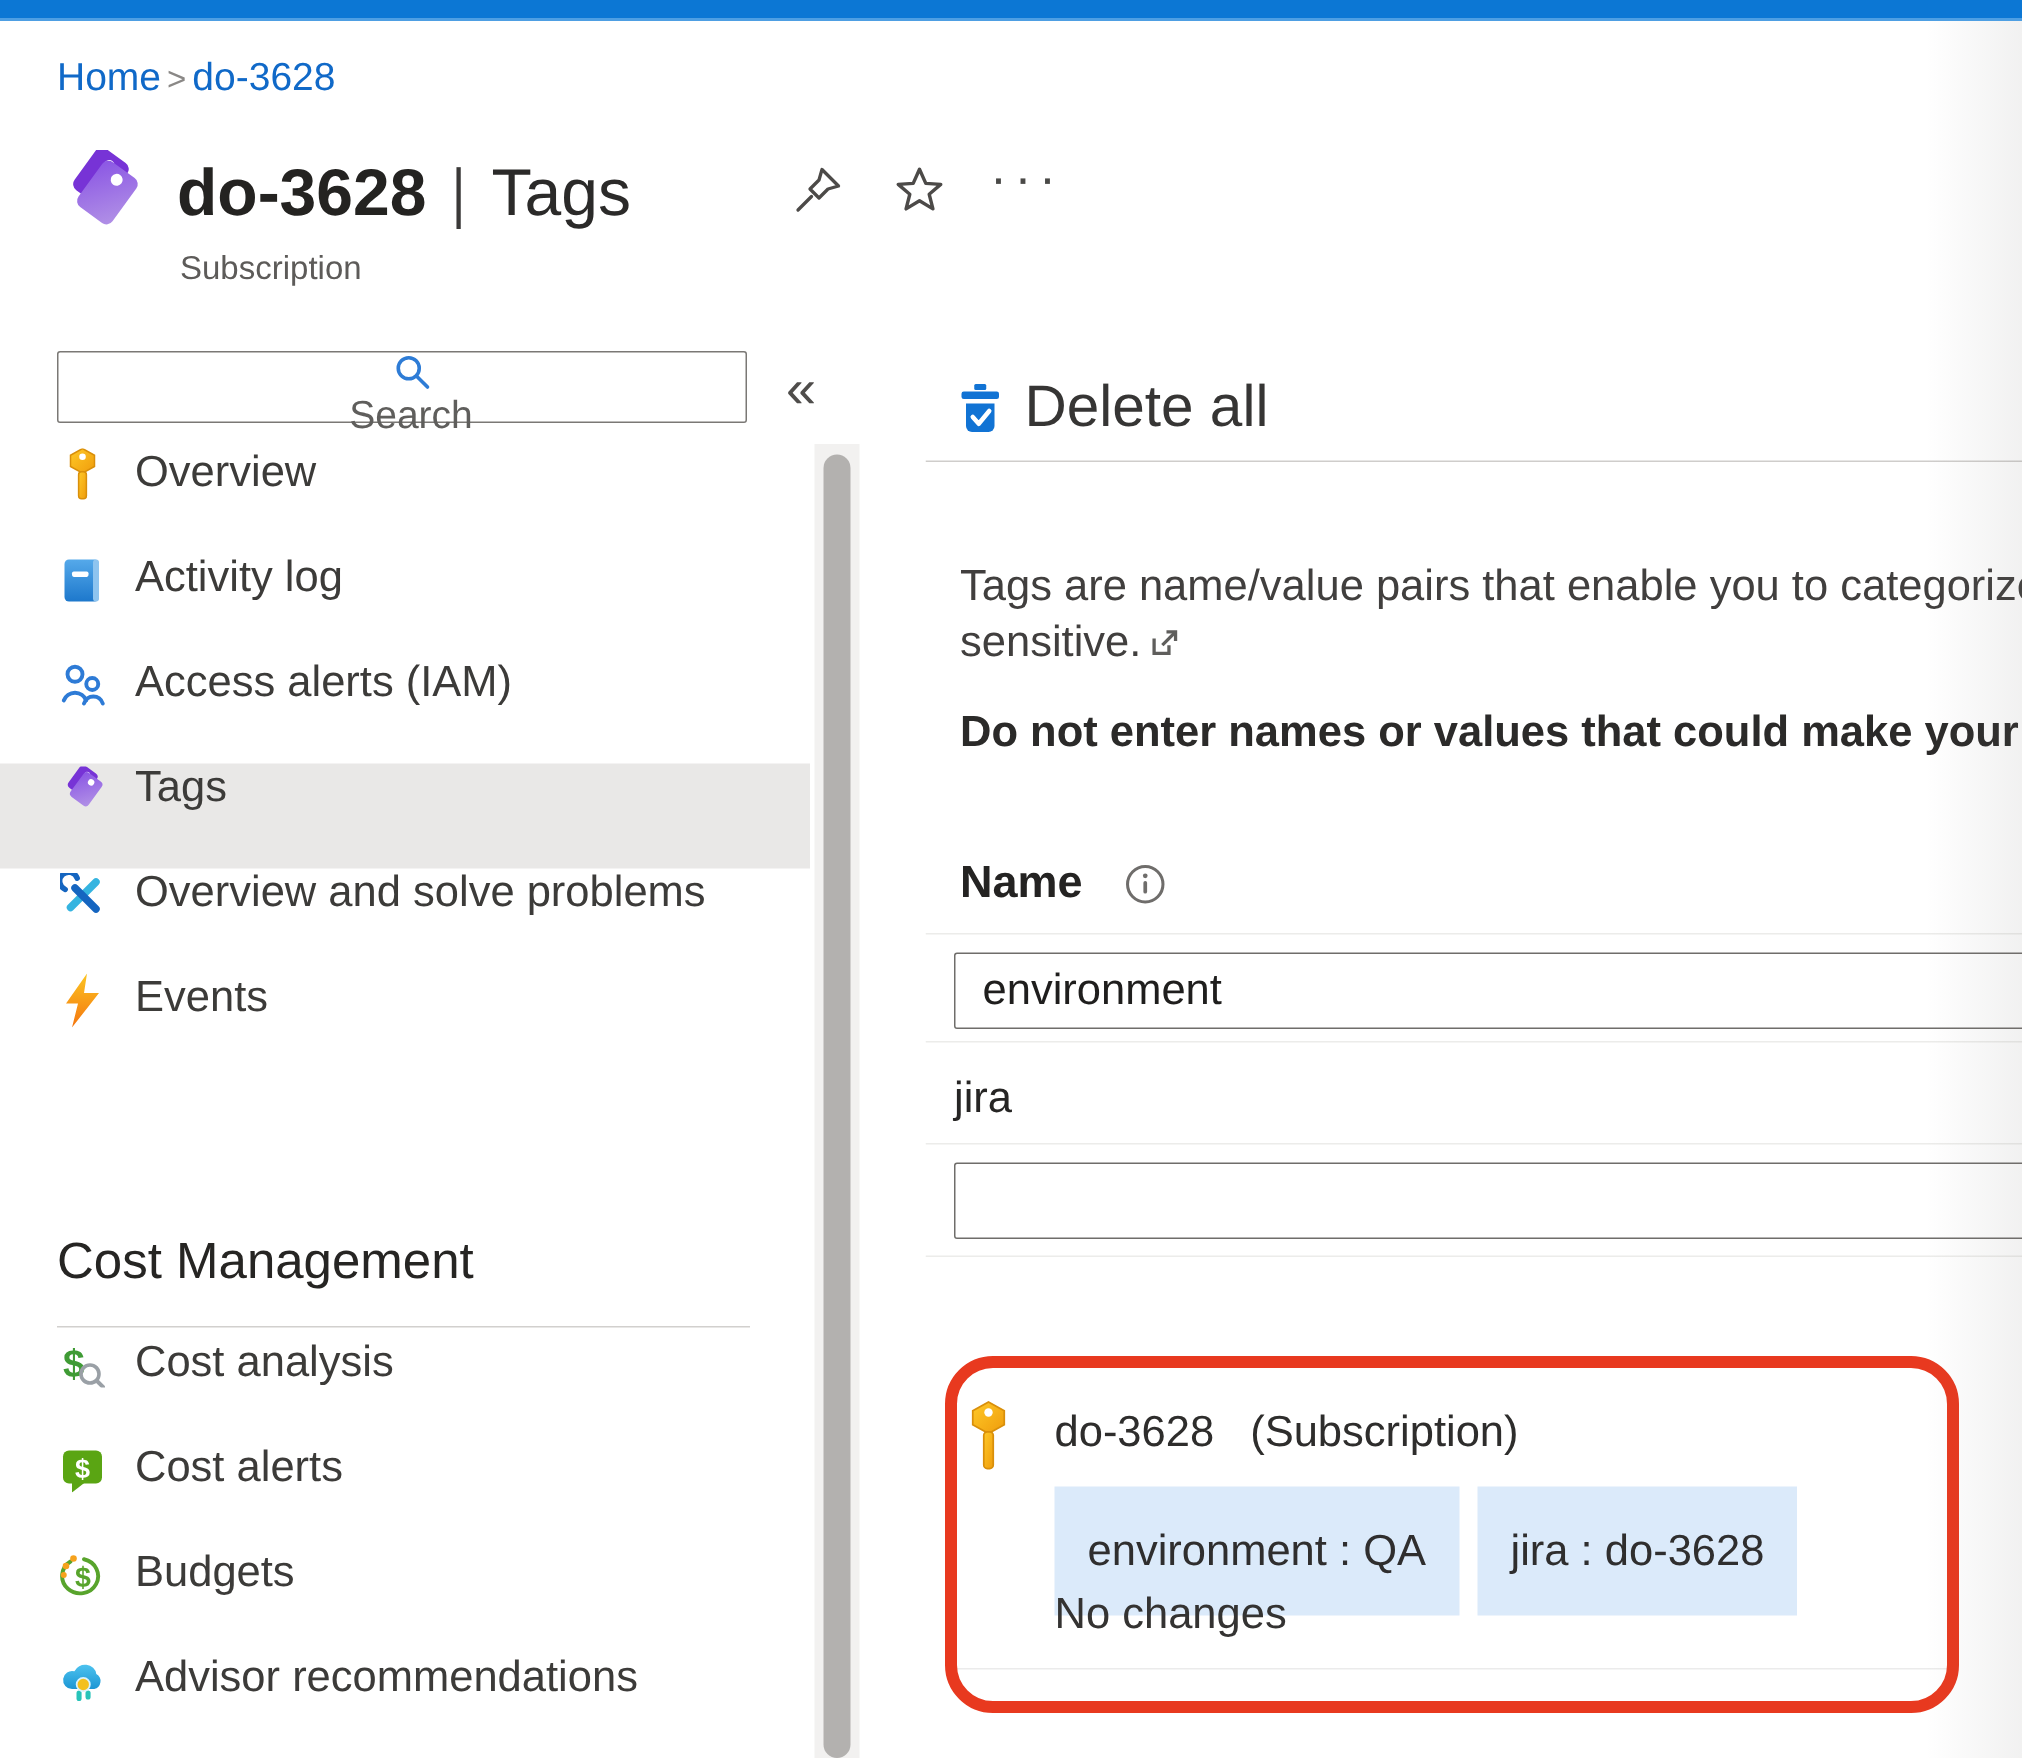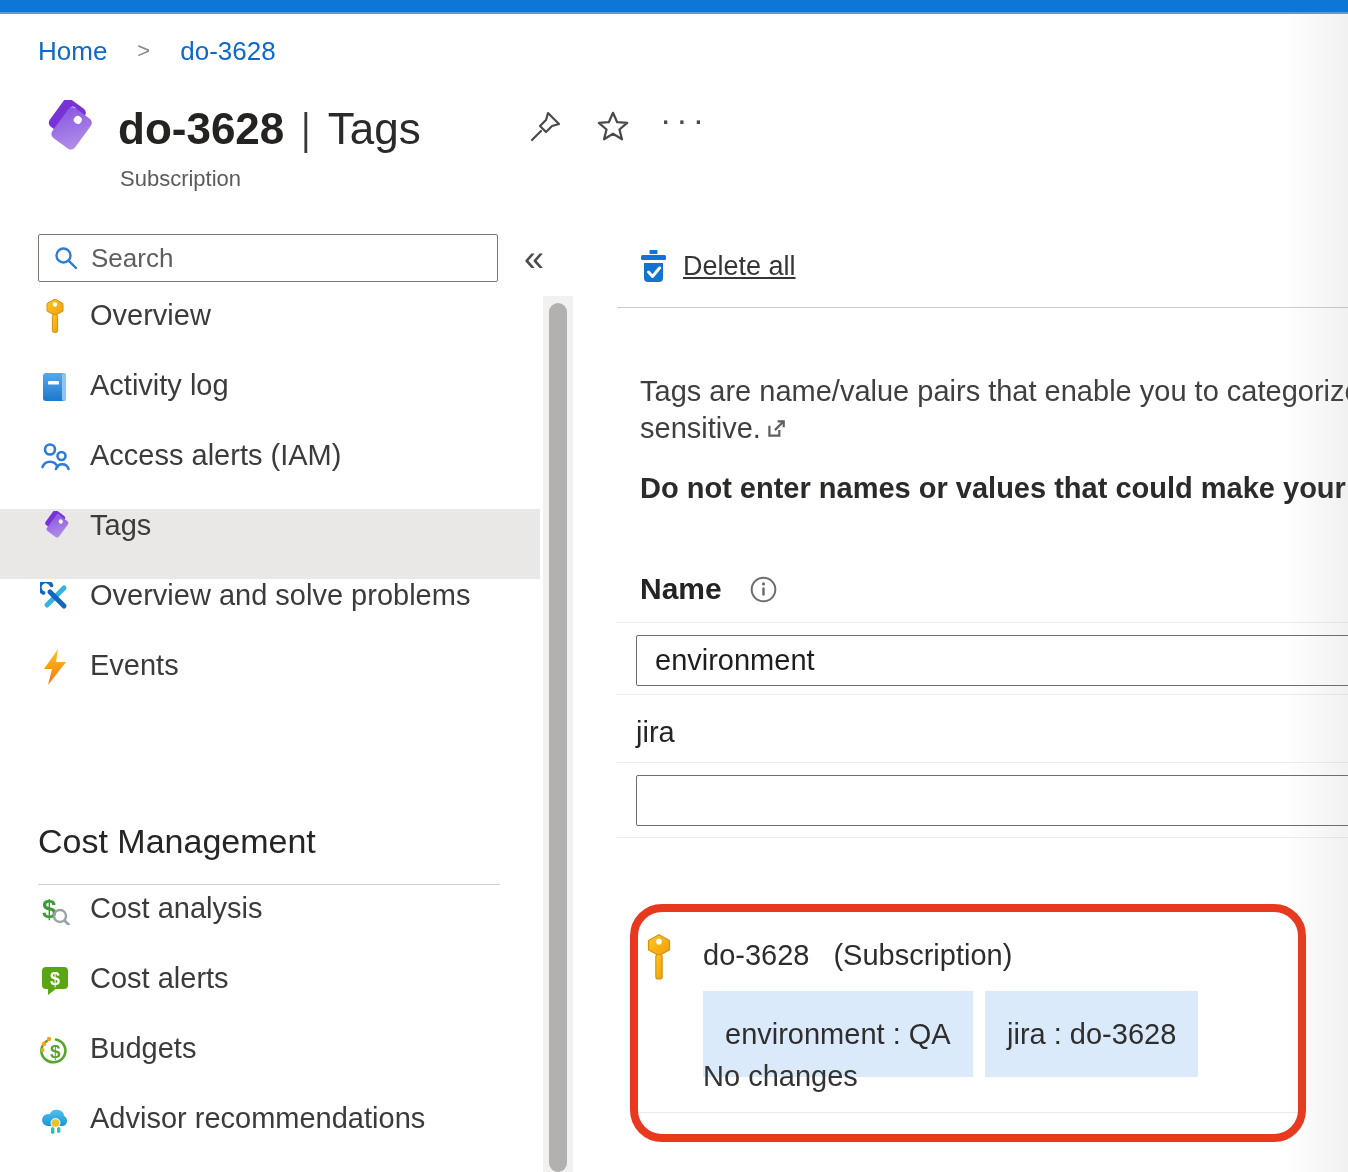--- a/index.html
+++ b/index.html
@@ -4,37 +4,37 @@
 <style>
   html,body{margin:0;padding:0;background:#fff;}
   .page{position:relative;width:1348px;height:1172px;background:#ffffff;overflow:hidden;
         font-family:"Liberation Sans",sans-serif;color:#3c3b39;}
   .abs{position:absolute;}
 
   
   .topbar{left:0;top:0;width:1348px;height:12px;background:#0c77d4;border-bottom:2px solid #4e9fe3;}
 
   
-  .breadcrumb{left:38px;top:36px;font-size:26px;display:flex;align-items:center;gap:30px;}
+  .breadcrumb{left:38px;top:36px;font-size:26px;display:flex;align-items:flex-end;gap:4px;}
   .bc-link{color:#1069c8;cursor:pointer;}
   .bc-sep{color:#8a8886;font-size:22px;transform:translateY(-1px);}
 
   
   .title-icon{left:38px;top:100px;width:58px;height:60px;}
   .titleline{left:118px;top:104px;font-size:44px;color:#242321;display:flex;align-items:center;white-space:nowrap;}
   .t-res{font-weight:700;}
   .t-sep{font-weight:300;color:#3a3938;margin:0 16px;transform:scaleX(.8);}
   .t-blade{font-weight:500;color:#2b2a29;}
   .hdr-act{top:110px;width:34px;height:34px;cursor:pointer;}
   .more-dots{left:660px;top:100px;font-size:34px;letter-spacing:5px;color:#4a4947;cursor:pointer;}
   .subtitle{left:120px;top:166px;font-size:22px;color:#5d5b59;}
 
   
   .searchbox{left:38px;top:234px;width:458px;height:46px;border:1.5px solid #7a7875;border-radius:2px;
-             display:flex;align-items:center;background:#fff;}
+             display:flex;align-items:center;background:#fff;flex-direction:column;}
   .searchbox .ph{color:#5f5e5c;font-size:26px;margin-left:12px;}
   .search-glyph{margin-left:14px;width:26px;height:26px;}
   .collapse{left:524px;top:238px;font-size:36px;color:#4f4d4b;cursor:pointer;}
 
   .nav{left:0;top:299px;width:540px;}
   .nav-row{height:70px;display:flex;align-items:flex-start;padding-left:38px;cursor:pointer;}
   .nav-row.selected{background:#e9e8e7;}
   .nav-ico{width:34px;height:36px;display:flex;align-items:center;justify-content:center;flex:none;}
   .nav-label{margin-left:18px;font-size:29px;color:#3c3b39;white-space:nowrap;}
 
@@ -43,21 +43,21 @@
   .nav2{left:0;top:892px;width:540px;}
 
   
   .sb-track{left:543px;top:296px;width:30px;height:876px;background:#f2f1f0;}
   .sb-thumb{left:549px;top:303px;width:18px;height:869px;background:#b3b1af;border-radius:9px;}
 
   
   .main-clip{left:617px;top:14px;width:731px;height:1158px;overflow:hidden;}
   .m{position:absolute;}
   .toolbar-btn{left:23px;top:236px;display:flex;align-items:center;gap:16px;cursor:pointer;}
-  .toolbar-btn .lbl{font-size:27px;color:#363534;text-decoration:underline;}
+  .toolbar-btn .lbl{font-size:39px;color:#363534;}
   .div1{left:0;top:293px;width:731px;border-top:1px solid #cfcdcb;}
   .rowline{left:0;width:731px;border-top:1px solid #ececea;}
   .intro1{left:23px;top:361px;font-size:29px;color:#413f3e;white-space:nowrap;}
   .intro2{left:23px;top:398px;font-size:29px;color:#413f3e;white-space:nowrap;display:flex;align-items:center;}
   .link{color:#0f6fd0;cursor:pointer;}
   .warn{left:23px;top:458px;font-size:29px;font-weight:700;color:#2b2a29;white-space:nowrap;}
   .name-label{left:23px;top:558px;font-size:30px;font-weight:700;color:#242322;display:flex;align-items:center;gap:28px;}
   .tag-input{position:absolute;left:19px;width:730px;height:51px;border:1.5px solid #6f6d6a;border-radius:2px;
              font-family:"Liberation Sans",sans-serif;font-size:29px;color:#1f1e1d;padding:0 18px;box-sizing:border-box;outline:none;}
   .row-text{left:19px;top:702px;font-size:29px;color:#262524;}

